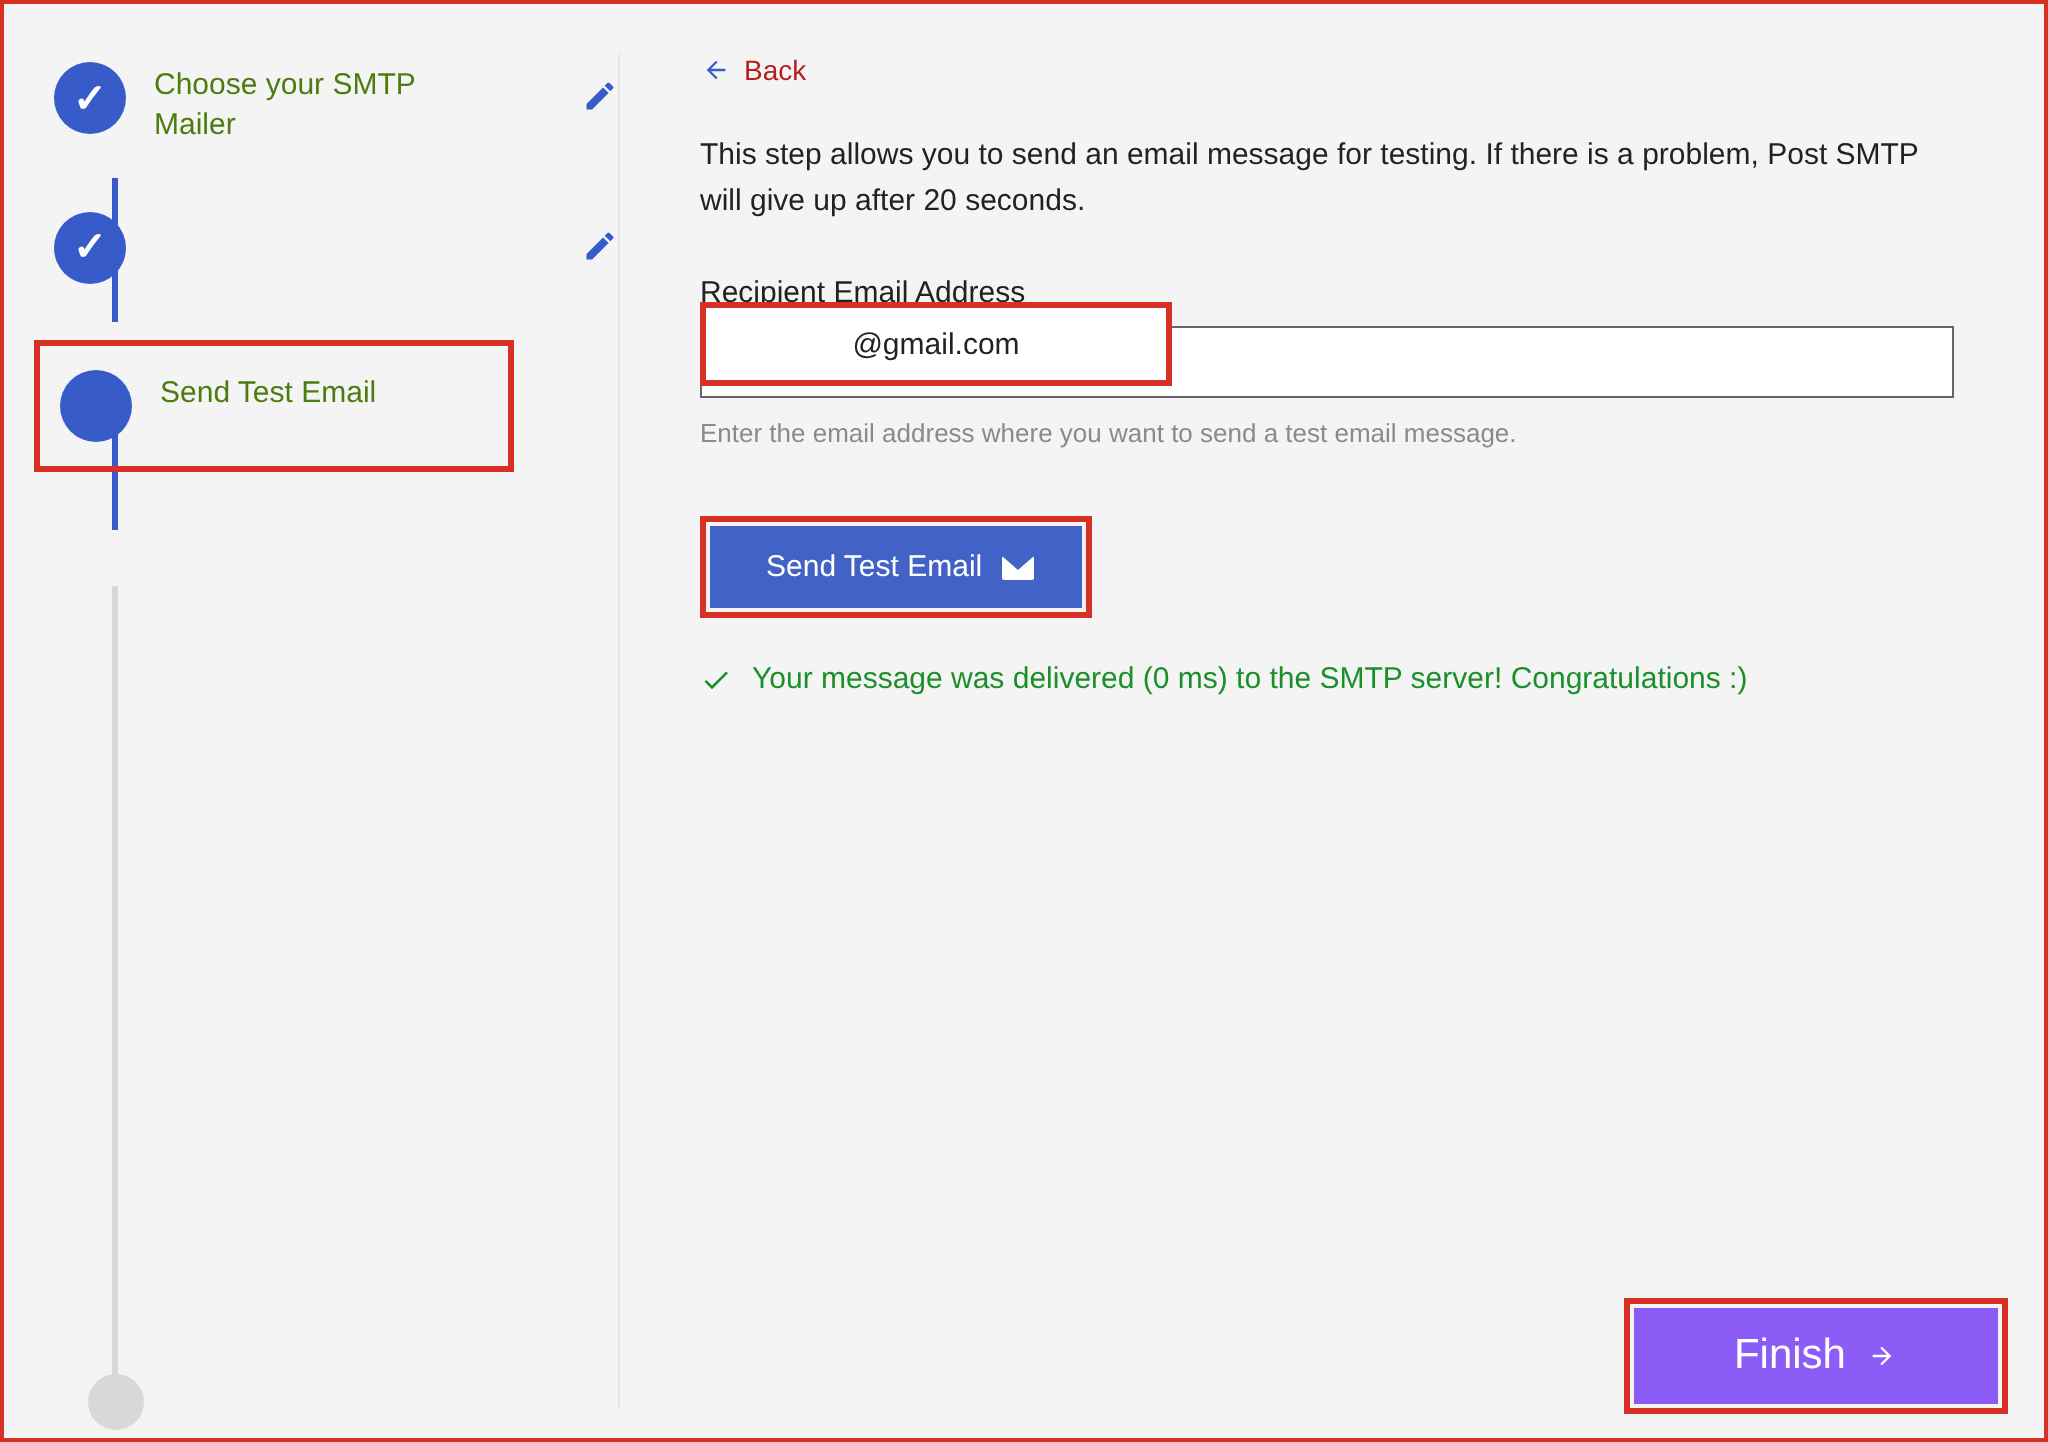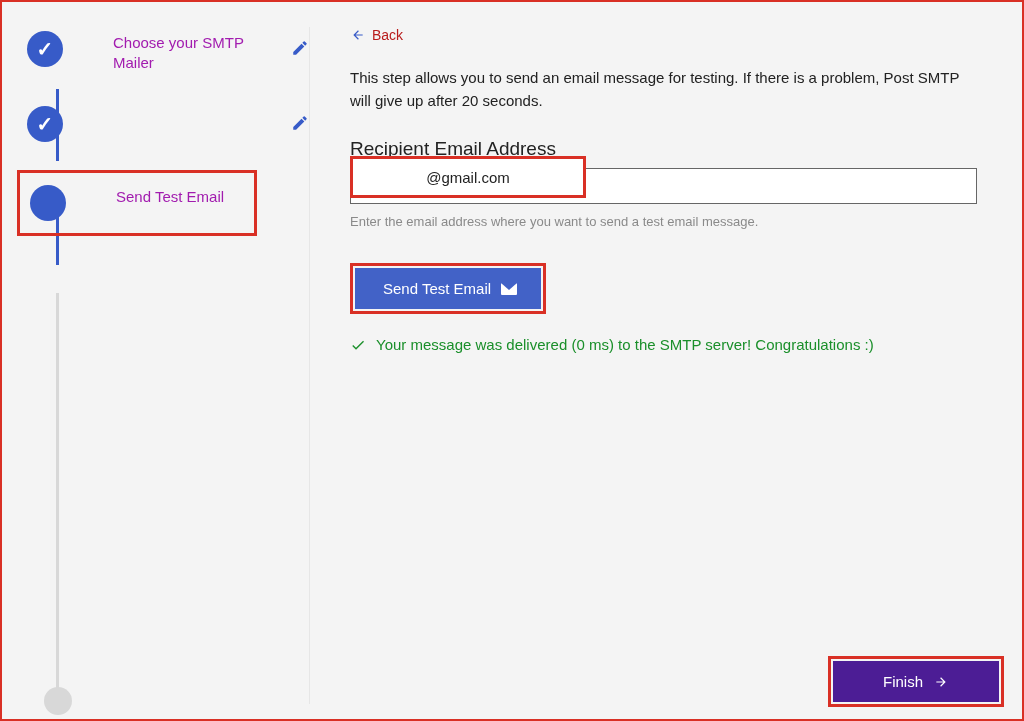--- a/index.html
+++ b/index.html
@@ -77,25 +77,24 @@
       left: 27px;
       top: 660px;
     }
     .checkmark::before {
       content: "✓";
       font-weight: bold;
       font-size: 20px;
     }
     .step-label {
       font-size: 15px;
-      color: #a21caf;
+      color: #4d7c0f;
       line-height: 1.35;
       padding-top: 2px;
       max-width: 140px;
-      margin-left: 36px;
     }
     .edit-icon {
       position: absolute;
       right: 0px;
       top: 12px;
       color: #375bc8;
       cursor: pointer;
     }
     .main {
       flex: 1;
@@ -111,21 +110,21 @@
       gap: 6px;
       margin-bottom: 24px;
     }
     .desc {
       color: #222;
       font-size: 15px;
       line-height: 1.5;
       margin-bottom: 26px;
     }
     .field-label {
-      font-size: 19px;
+      font-size: 15px;
       color: #222;
       margin-bottom: 8px;
     }
     .email-input {
       width: 627px;
       height: 36px;
       border: 1px solid #666;
       padding: 0 10px;
       font-size: 15px;
       background: #fff;
@@ -193,24 +192,24 @@
       gap: 10px;
     }
     .finish-wrap {
       position: absolute;
       right: 18px;
       bottom: 12px;
       border: 3px solid #d93025;
       padding: 2px;
     }
     .finish-btn {
-      background: #4c1d95;
+      background: #8b5cf6;
       color: #fff;
       border: none;
-      font-size: 15px;
+      font-size: 21px;
       padding: 12px 50px;
       cursor: pointer;
       display: inline-flex;
       align-items: center;
       gap: 10px;
     }
     .pencil-svg { width:18px; height:18px; }
     .arrow-svg { width:16px; height:14px; }
   </style>
 </head>

